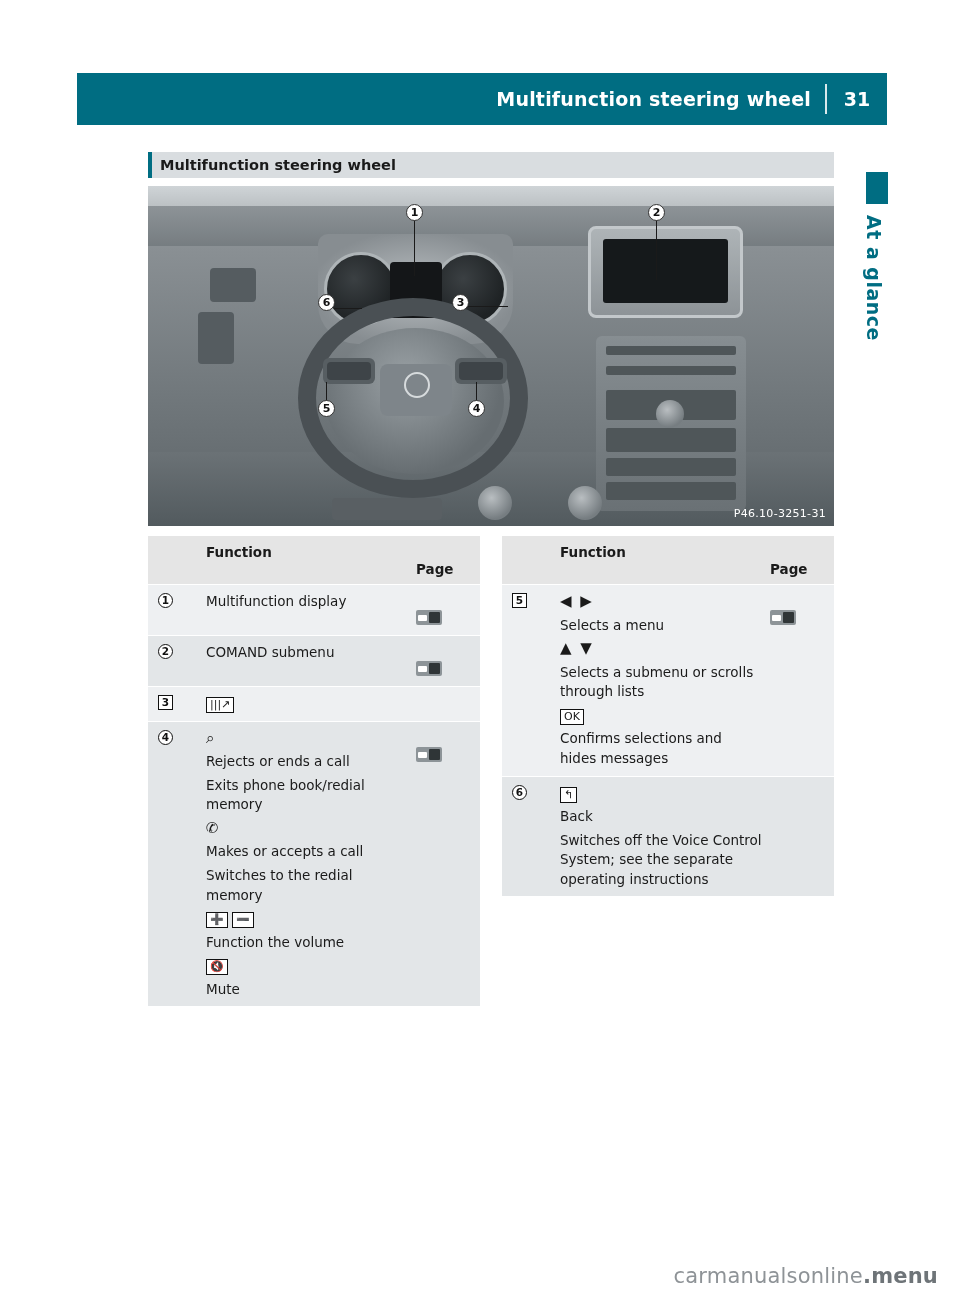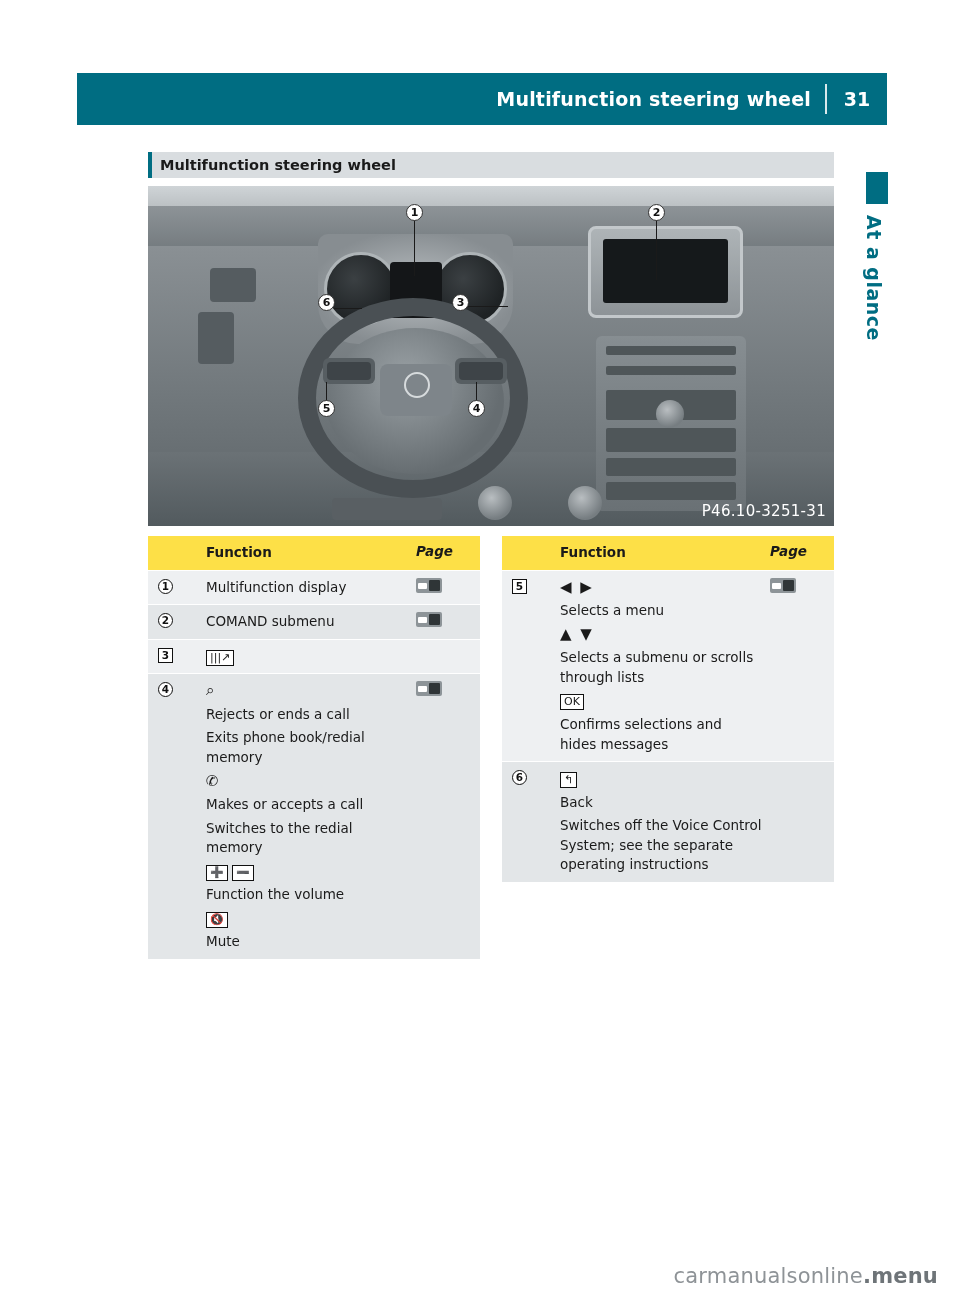--- a/index.html
+++ b/index.html
@@ -189,48 +189,48 @@
   .knob {
     position: absolute; width: 28px; height: 28px; border-radius: 50%;
     background: radial-gradient(circle at 40% 35%, #b9bec1 0%, #767d81 70%);
   }
   .pedals {
     position: absolute; left: 184px; bottom: 6px; width: 110px; height: 22px;
     background: #595f63; border-radius: 4px;
   }
   .photo-code {
     position: absolute; right: 8px; bottom: 6px;
-    color: #ffffff; font-size: 15px; letter-spacing: 0.3px;
+    color: #ffffff; font-size: 11px; letter-spacing: 0.3px;
   }
   
   .callout {
     position: absolute;
     width: 17px; height: 17px; border-radius: 50%;
     background: #ffffff; color: #111; font-size: 11px; font-weight: bold;
     display: flex; align-items: center; justify-content: center;
     border: 1px solid #333;
   }
   .leader { position: absolute; background: #1a1a1a; width: 1px; }
   .leader.h { height: 1px; width: auto; }
 
   
   .tbl { position: absolute; font-size: 13.5px; color: #1a1a1a; }
   .tbl-left  { left: 148px; top: 536px; width: 332px; }
   .tbl-right { left: 502px; top: 536px; width: 332px; }
 
   .trow { display: flex; border-bottom: 1px solid #ffffff; }
-  .thead { background: #fde047; font-weight: bold; }
+  .thead { background: #e5e5e5; font-weight: bold; }
   .tband-a { background: #eef0f2; }
   .tband-b { background: #e3e6e8; }
   .c-num {
     width: 58px; flex: none; padding: 7px 0 7px 10px;
     font-size: 12.5px;
   }
   .c-fn { flex: 1; padding: 7px 8px 7px 0; line-height: 1.45; }
-  .c-pg { width: 64px; flex: none; padding: 7px 10px 7px 0; text-align: left; font-style: italic; }
+  .c-pg { width: 64px; flex: none; padding: 25px 10px 7px 0; text-align: left; }
   .thead .c-fn { padding-left: 0; }
 
   .sub { margin-top: 4px; }
   .sub:first-child { margin-top: 0; }
   .gbox {
     display: inline-block; border: 1.2px solid #111; padding: 0px 3px;
     font-size: 11px; line-height: 14px; background: #fff;
   }
   .gplain { display:inline-block; font-size: 15px; line-height: 15px; }
   .pagechip {

